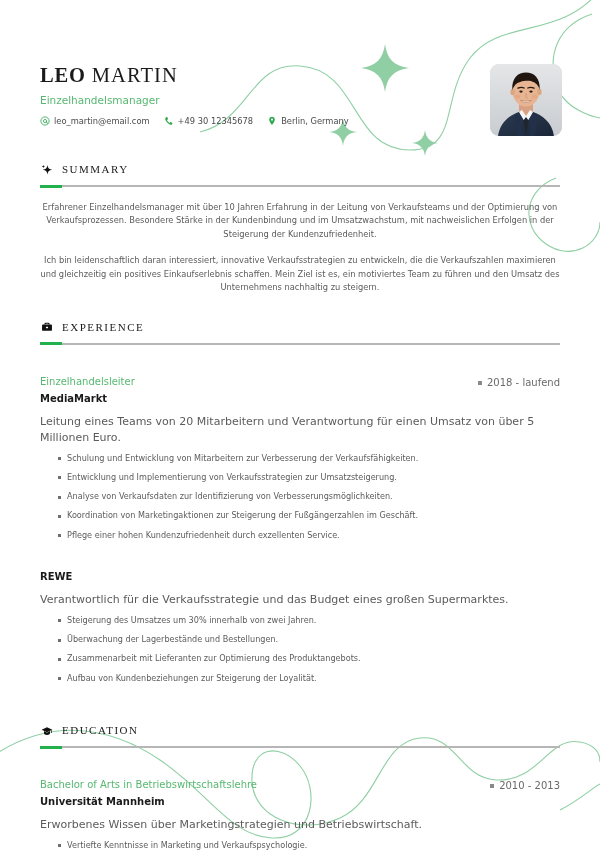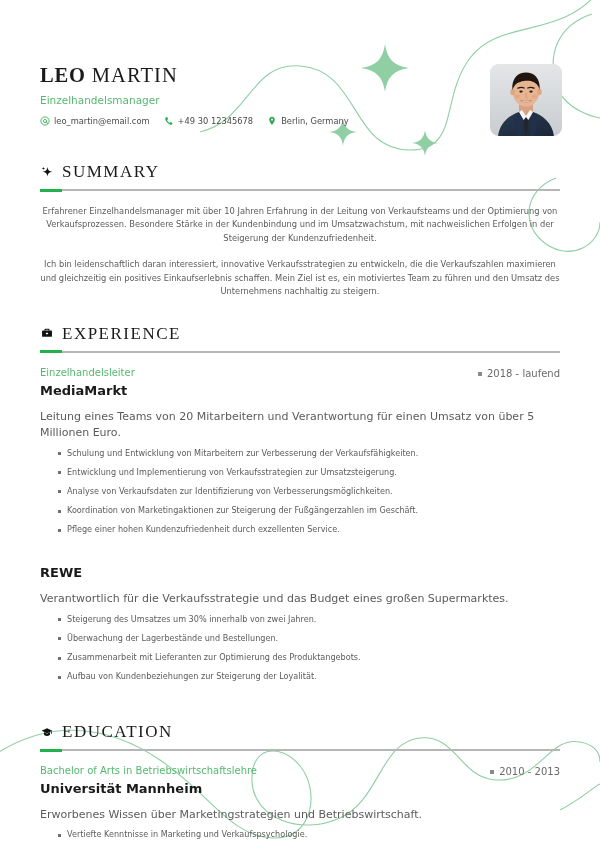--- a/index.html
+++ b/index.html
@@ -108,21 +108,21 @@
     width: 13px; height: 13px;
     display: inline-flex;
     align-items: center;
     justify-content: center;
     color: #111;
     flex: 0 0 auto;
   }
   .section-icon svg { display: block; }
   .section-title {
     font-family: "Liberation Serif", serif;
-    font-size: 17px;
+    font-size: 11px;
     letter-spacing: 1.5px;
     color: #1a1a1a;
     line-height: 1;
   }
   .divider {
     position: relative;
     height: 2px;
     background: #b6b6b6;
     width: 100%;
   }
@@ -139,21 +139,21 @@
   .summary-body { margin-top: 14px; text-align: center; }
   .summary-body p {
     font-size: 8.3px;
     line-height: 1.62;
     color: #5b5b5b;
     margin: 0 0 13px 0;
   }
   .summary-body p:last-child { margin-bottom: 0; }
 
   
-  .entry { margin-top: 14px; }
+  .entry { margin-top: 31px; }
   .entry:first-child { margin-top: 14px; }
   .entry-top {
     display: flex;
     justify-content: space-between;
     align-items: baseline;
   }
   .entry-role {
     font-size: 10px;
     color: #56b870;
     line-height: 1.2;
@@ -167,21 +167,21 @@
     white-space: nowrap;
     line-height: 1.2;
   }
   .entry-date .sq {
     width: 4px; height: 4px;
     background: #8a8a8a;
     display: inline-block;
     flex: 0 0 auto;
   }
   .entry-org {
-    font-size: 13px;
+    font-size: 10px;
     font-weight: bold;
     color: #1a1a1a;
     margin-top: 3px;
     line-height: 1.3;
   }
   .entry-desc {
     font-size: 11px;
     color: #5b5b5b;
     margin-top: 9px;
     line-height: 1.5;

